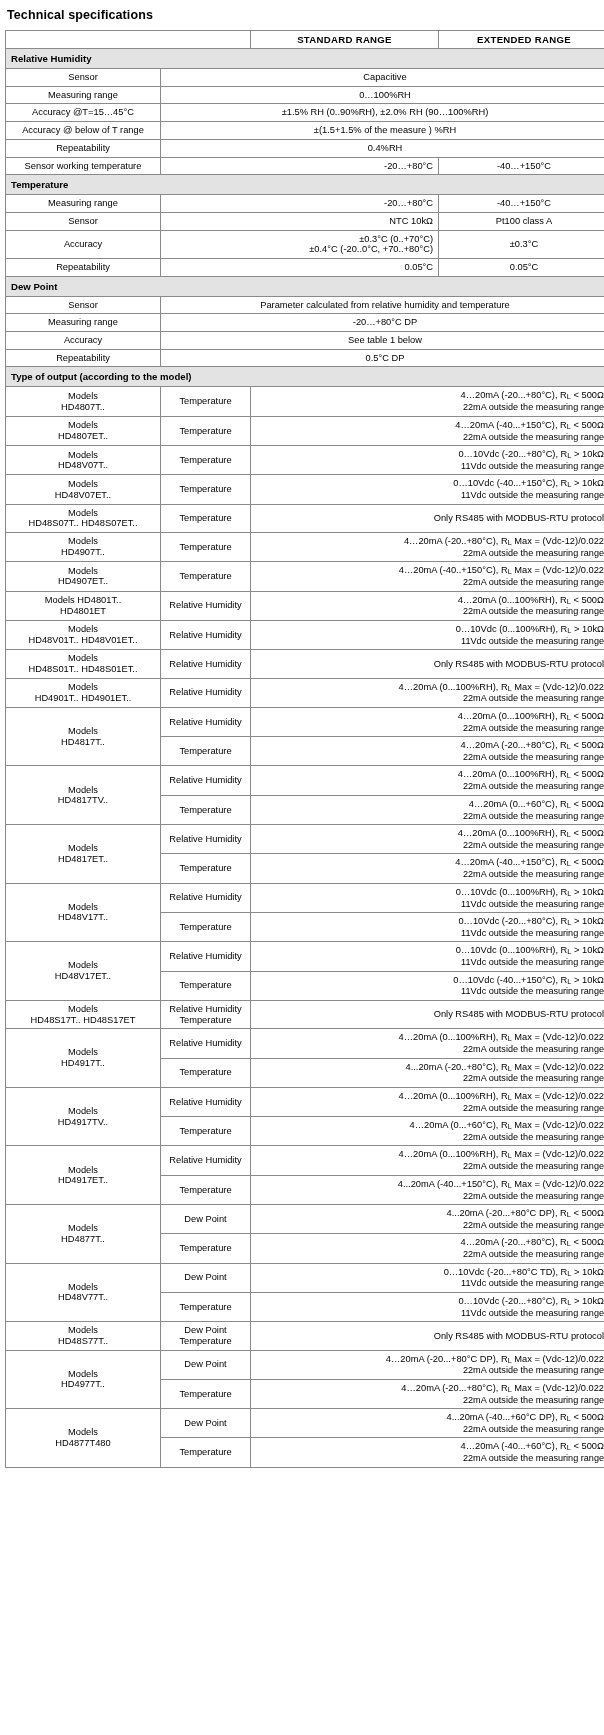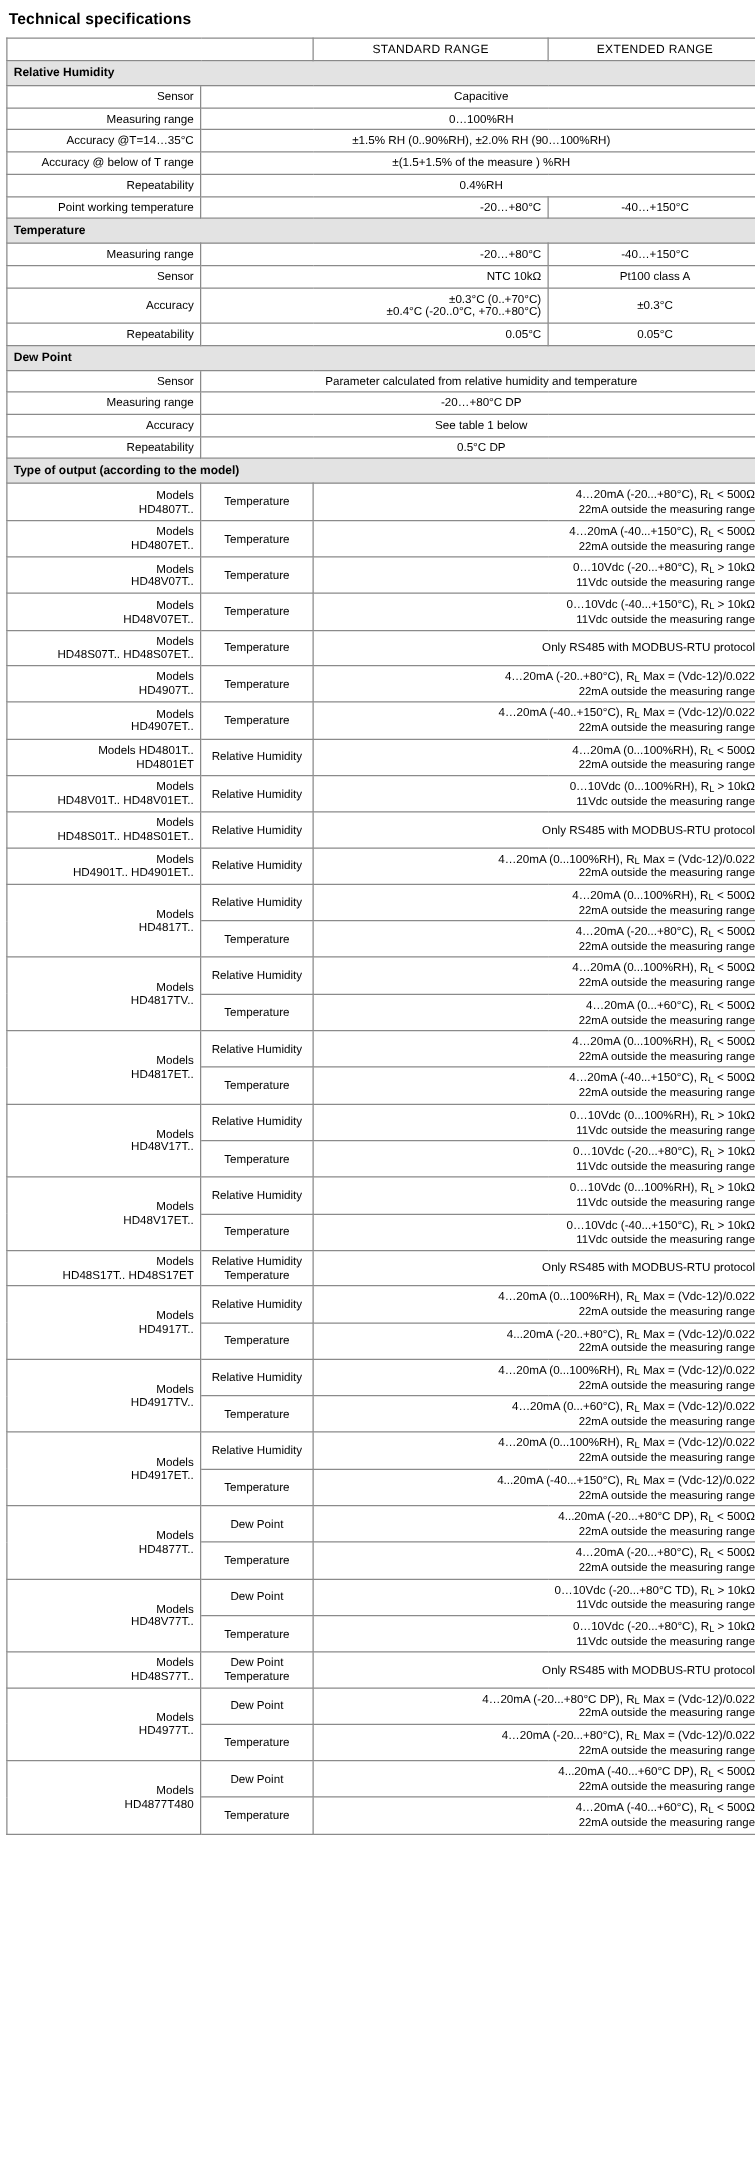--- a/index.html
+++ b/index.html
@@ -35,35 +35,35 @@
     vertical-align: middle;
     line-height: 1.15;
   }
   .col-label { width: 155px; }
   .col-mid   { width: 90px; }
   .col-a     { width: 188px; }
   .col-b     { width: 171px; }
 
   thead th {
     text-align: center;
-    font-weight: normal;
+    font-weight: bold;
     font-size: 9.6px;
     letter-spacing: 0.3px;
     padding: 4px 3px;
     background: #ffffff;
   }
   thead th.blank { border: 1px solid #8a8a8a; }
 
   tr.section td {
     background: #e3e3e3;
     font-weight: bold;
     font-size: 9.6px;
     padding: 4px 5px;
   }
-  td.label { text-align: right; }
+  td.label { text-align: center; }
   td.ctr { text-align: center; }
   td.ctr-tight { text-align: right; line-height: 1.1; }
   .sub { font-size: 7.4px; vertical-align: -0.18em; }
   .small2 { display: block; font-size: 9.1px; }
   .mdl { line-height: 1.12; }
   td.type-cell { text-align: center; }
 </style>
 </head>
 <body>
 
@@ -91,33 +91,33 @@
         </tr>
         <tr>
           <td class="label">Sensor</td>
           <td class="ctr" colspan="3">Capacitive</td>
         </tr>
         <tr>
           <td class="label">Measuring range</td>
           <td class="ctr" colspan="3">0…100%RH</td>
         </tr>
         <tr>
-          <td class="label">Accuracy @T=14…35°C</td>
+          <td class="label">Accuracy @T=15…45°C</td>
           <td class="ctr" colspan="3">±1.5% RH (0..90%RH), ±2.0% RH (90…100%RH)</td>
         </tr>
         <tr>
           <td class="label">Accuracy @ below of T range</td>
           <td class="ctr" colspan="3">±(1.5+1.5% of the measure ) %RH</td>
         </tr>
         <tr>
           <td class="label">Repeatability</td>
           <td class="ctr" colspan="3">0.4%RH</td>
         </tr>
         <tr>
-          <td class="label">Point working temperature</td>
+          <td class="label">Sensor working temperature</td>
           <td class="ctr-tight" colspan="2">-20…+80°C</td>
           <td class="ctr">-40…+150°C</td>
         </tr>
         <tr class="section">
           <td colspan="4">Temperature</td>
         </tr>
         <tr>
           <td class="label">Measuring range</td>
           <td class="ctr-tight" colspan="2">-20…+80°C</td>
           <td class="ctr">-40…+150°C</td>

